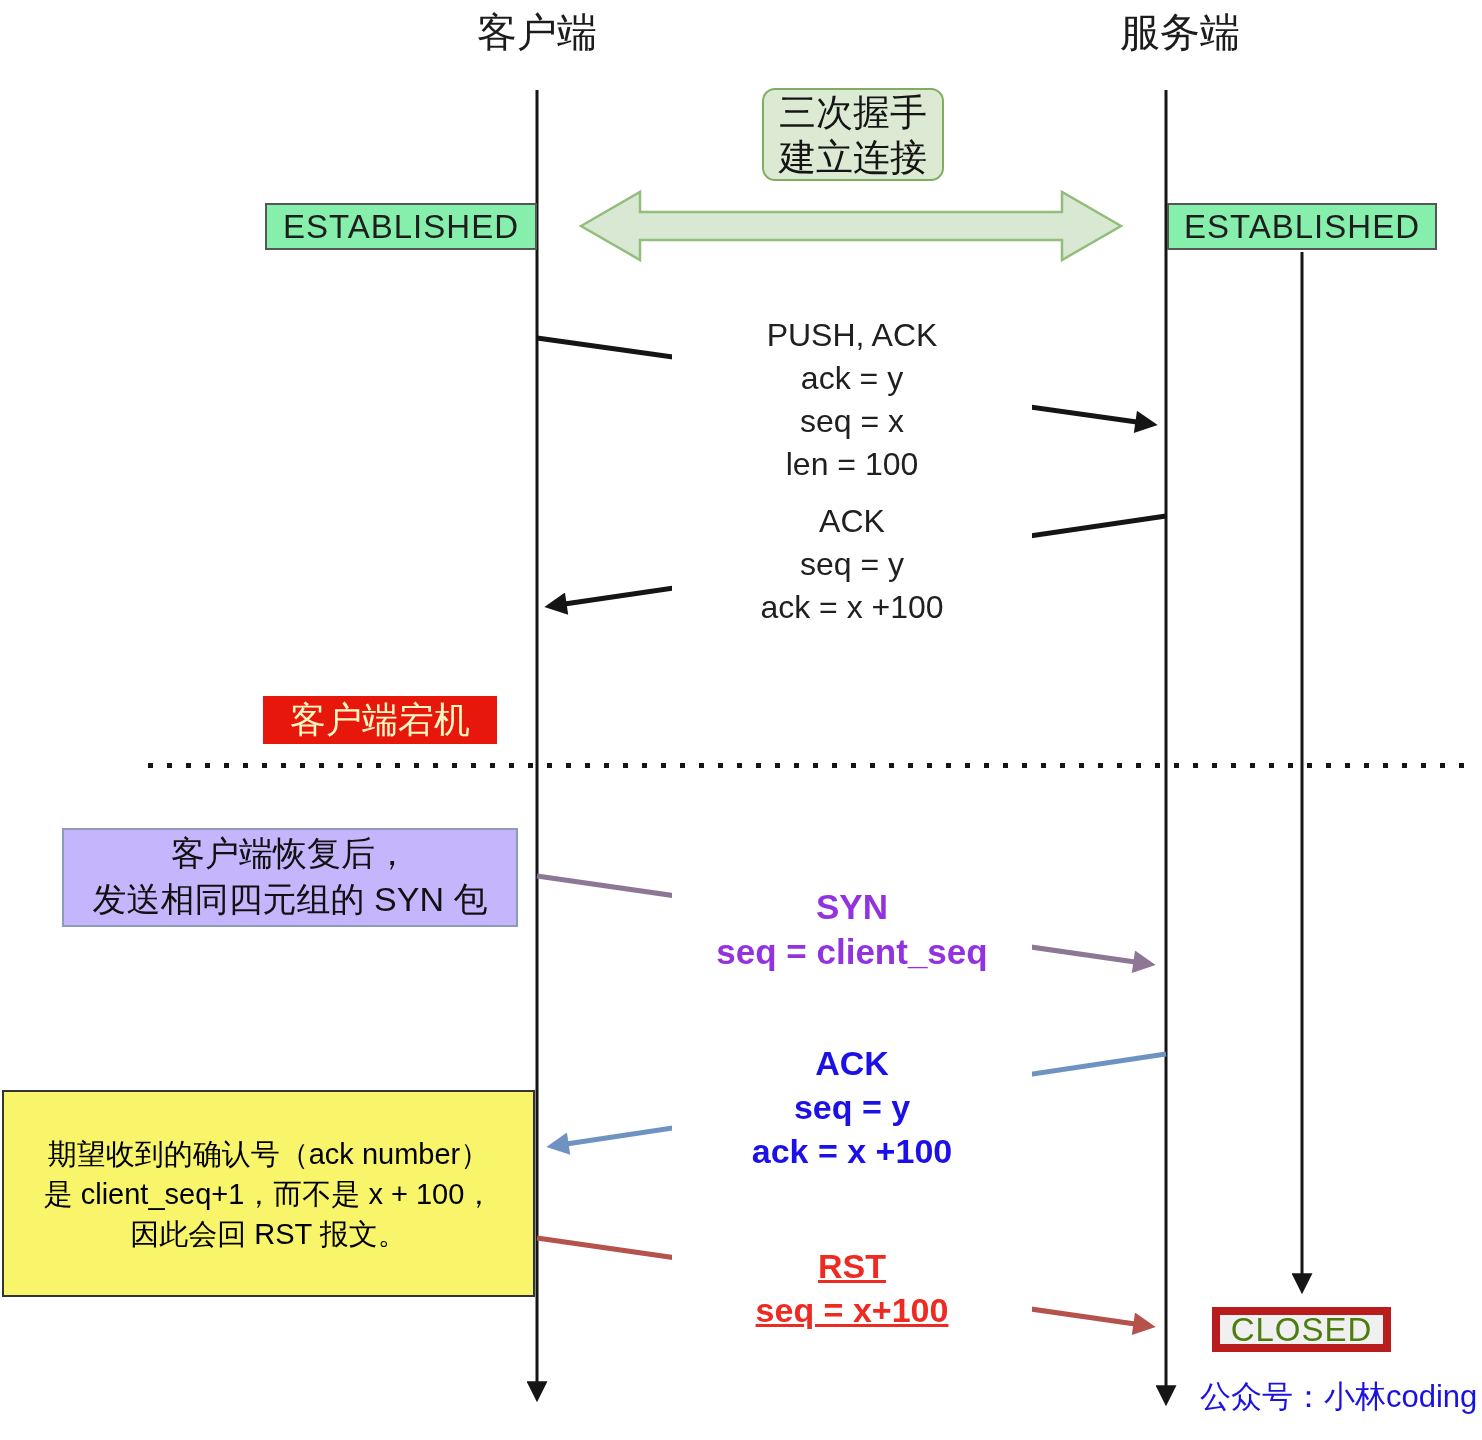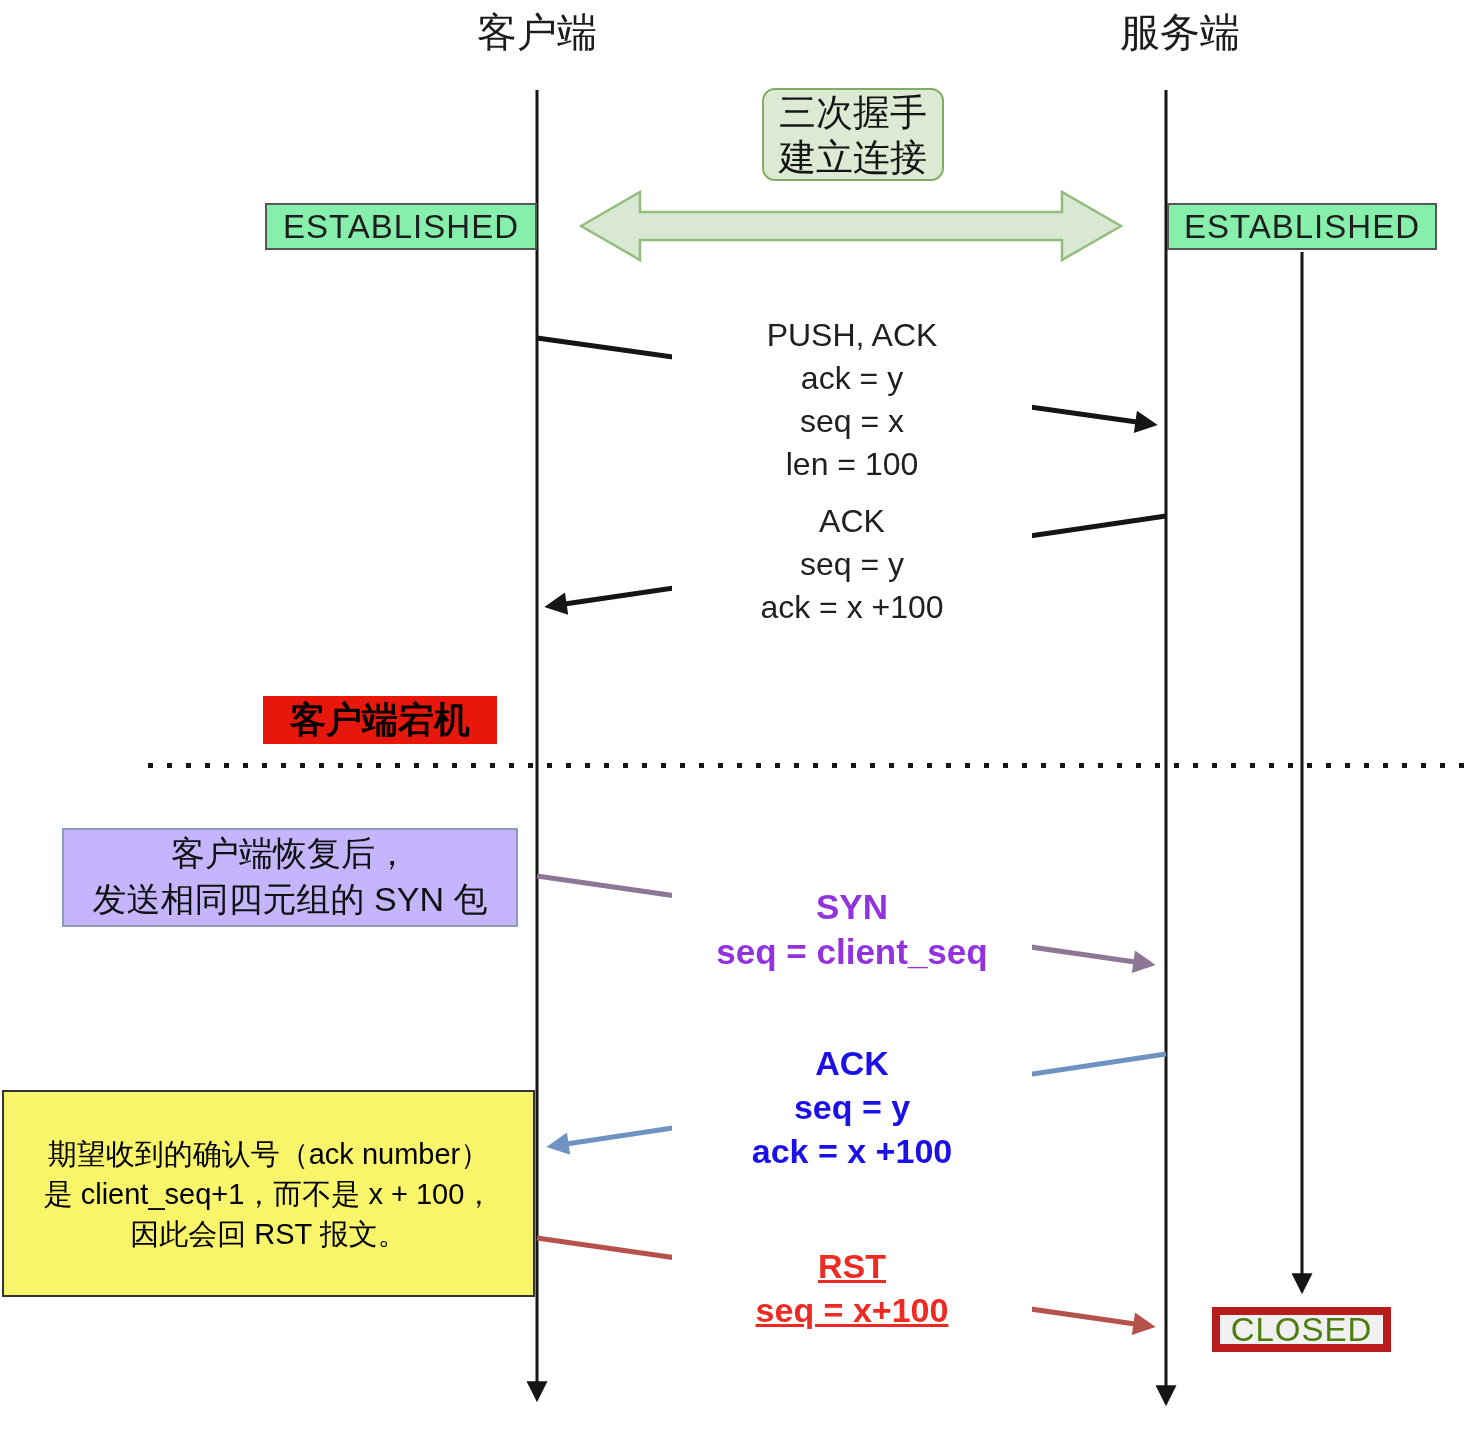--- a/index.html
+++ b/index.html
@@ -12,21 +12,21 @@
   .lifeline-title{font-size:40px;color:#1c1c1c;text-align:center;white-space:nowrap;}
   .statebox{
     background:#86efac;border:2px solid #565656;display:flex;align-items:center;justify-content:center;
     font-size:33px;color:#1e1e1e;letter-spacing:1px;white-space:nowrap;
   }
   .handshake{
     background:#dcead4;border:2px solid #7fae63;display:flex;flex-direction:column;
     align-items:center;justify-content:center;font-size:37px;line-height:45px;color:#151515;
   }
   .crashbox{
-    background:#e8170c;color:#000000;font-weight:700;font-size:36px;
+    background:#e8170c;color:#fef9c3;font-weight:400;font-size:36px;
     display:flex;align-items:center;justify-content:center;white-space:nowrap;
   }
   .dotline{
     height:5px;background-image:repeating-linear-gradient(90deg,#151515 0 5px,transparent 5px 19px);
   }
   .recovery{
     background:#c4b5fd;border:2px solid #8b9cb8;display:flex;flex-direction:column;
     align-items:center;justify-content:flex-start;font-size:34px;line-height:46px;color:#111;white-space:nowrap;
   }
   .notebox{
@@ -134,14 +134,15 @@
     <div>因此会回 RST 报文。</div>
   </div>
 
   <div class="abs msg rst" style="top:1244px;text-decoration:underline;">
     <div>RST</div>
     <div>seq = x+100</div>
   </div>
 
   <div class="abs closedbox" style="left:1212px;top:1307px;width:179px;height:45px;">CLOSED</div>
 
+  <div class="abs watermark" style="left:1200px;top:1376px;">公众号：小林coding</div>
 
 </div>
 
 </body></html>

